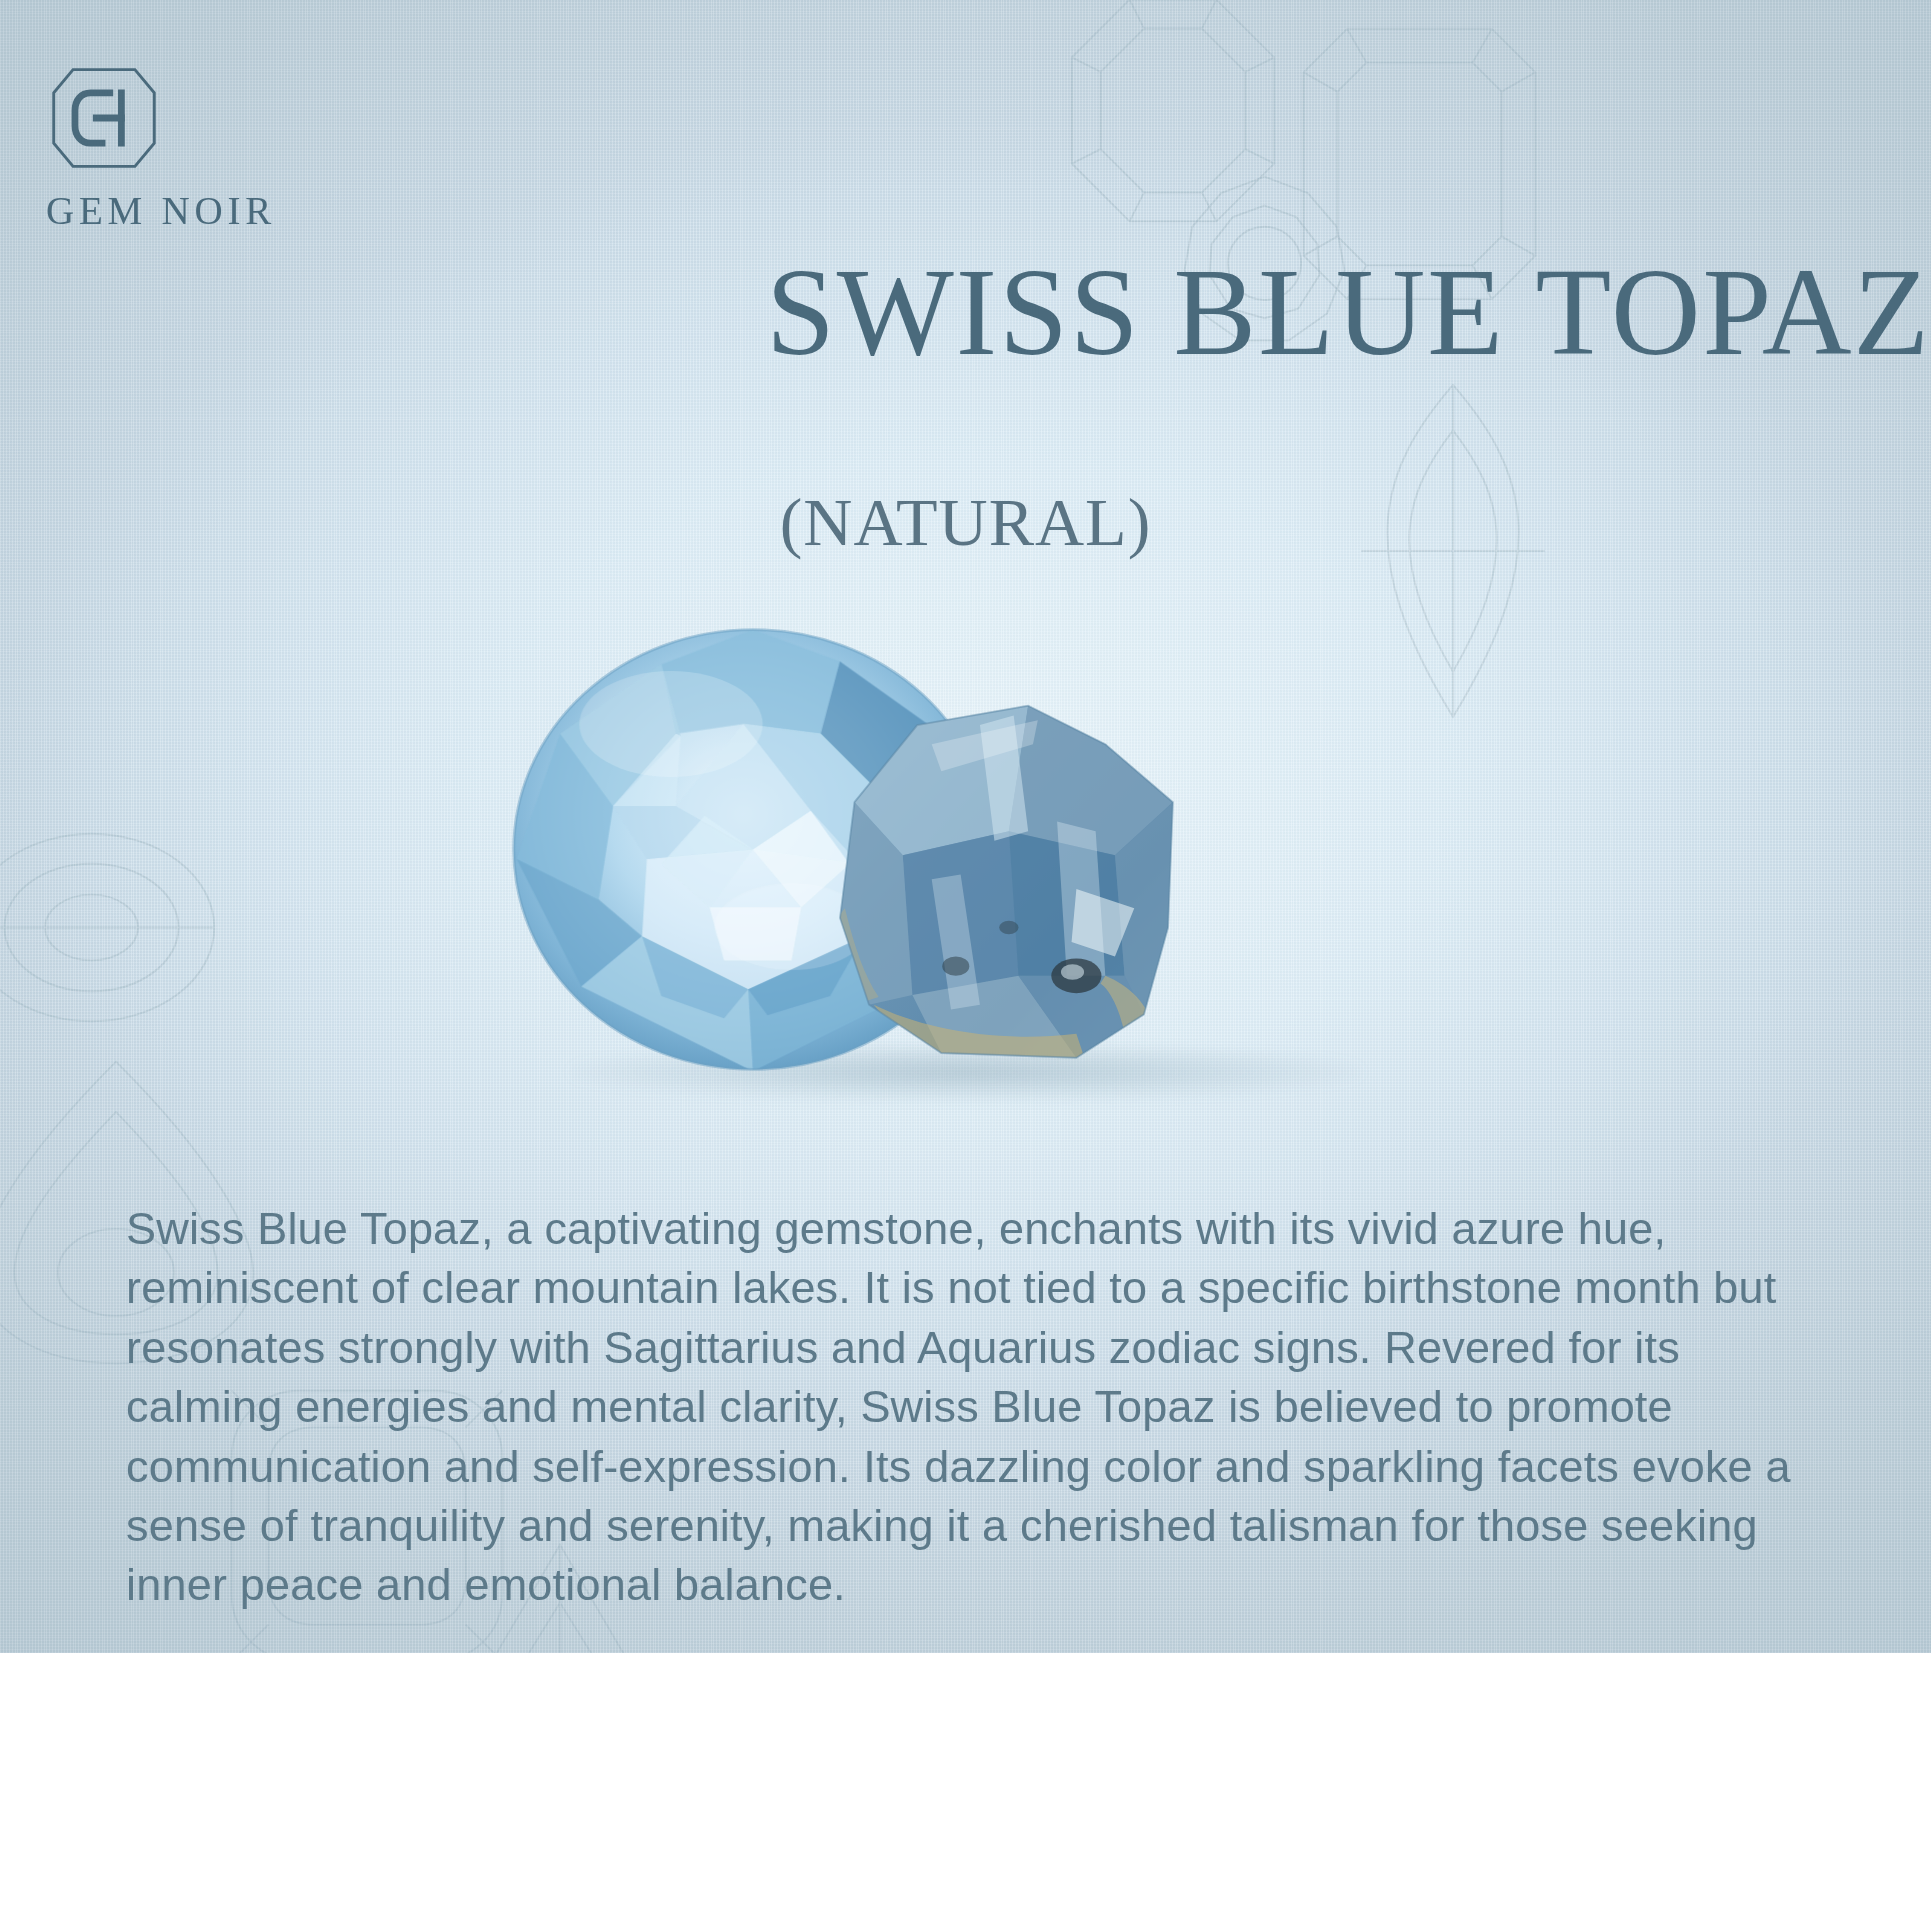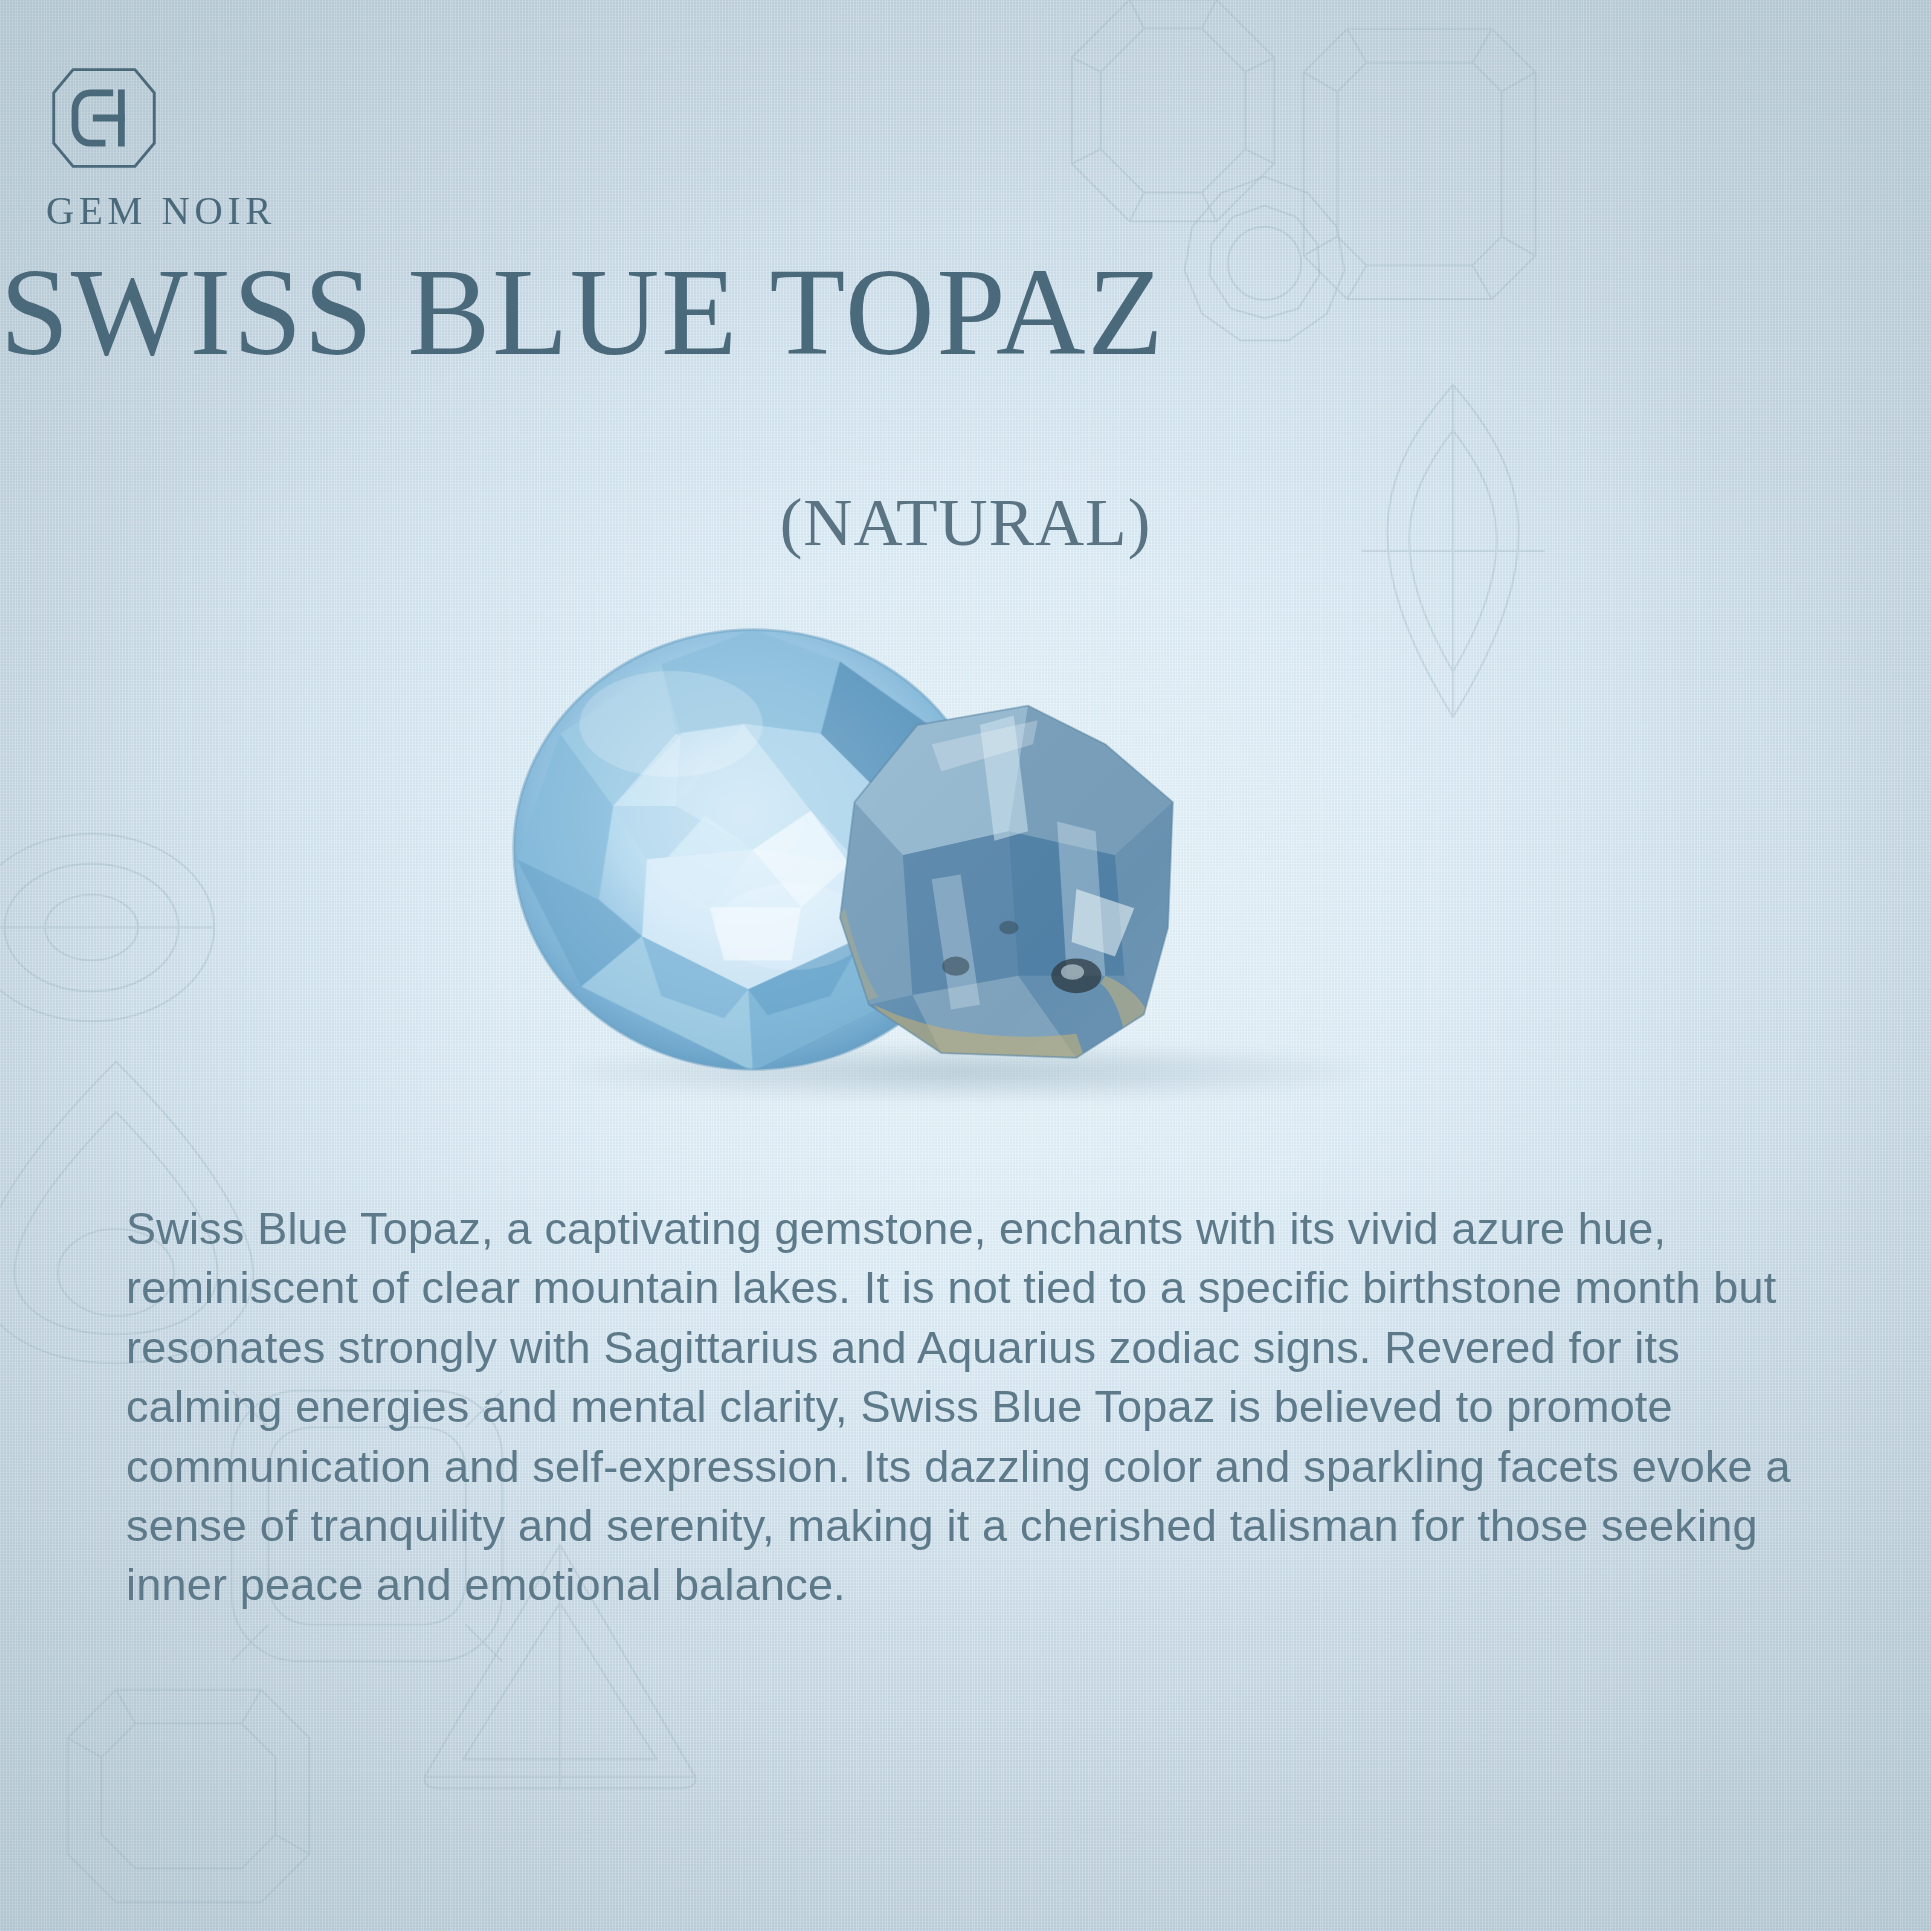--- a/index.html
+++ b/index.html
@@ -9,21 +9,21 @@
   body {
     width: 1931px;
     height: 1931px;
     font-family: "Liberation Sans", sans-serif;
     overflow: hidden;
   }
 
   .poster {
     position: relative;
     width: 1931px;
-    height: 1931px;
+    height: 1653px;
     background:
       radial-gradient(ellipse 70% 55% at 50% 47%, #dff0f8 0%, #d7eaf5 35%, #cfe2ee 55%, #c8dae6 72%, #c3d4df 100%),
       linear-gradient(160deg, #d3dfe6 0%, #d9e6ee 40%, #cdd9e1 100%);
     overflow: hidden;
   }
 
   
   .texture {
     position: absolute;
     inset: 0;
@@ -73,21 +73,21 @@
     color: #4a6a7c;
     font-weight: 400;
   }
 
   
   .title {
     position: absolute;
     top: 249px;
     left: 0;
     width: 1931px;
-    text-align: left;
+    text-align: right;
     font-family: "Liberation Serif", serif;
     font-size: 124px;
     line-height: 1.04;
     letter-spacing: 1.9px;
     color: #4a6a7c;
     font-weight: 400;
   }
   .subtitle {
     position: absolute;
     top: 483px;

